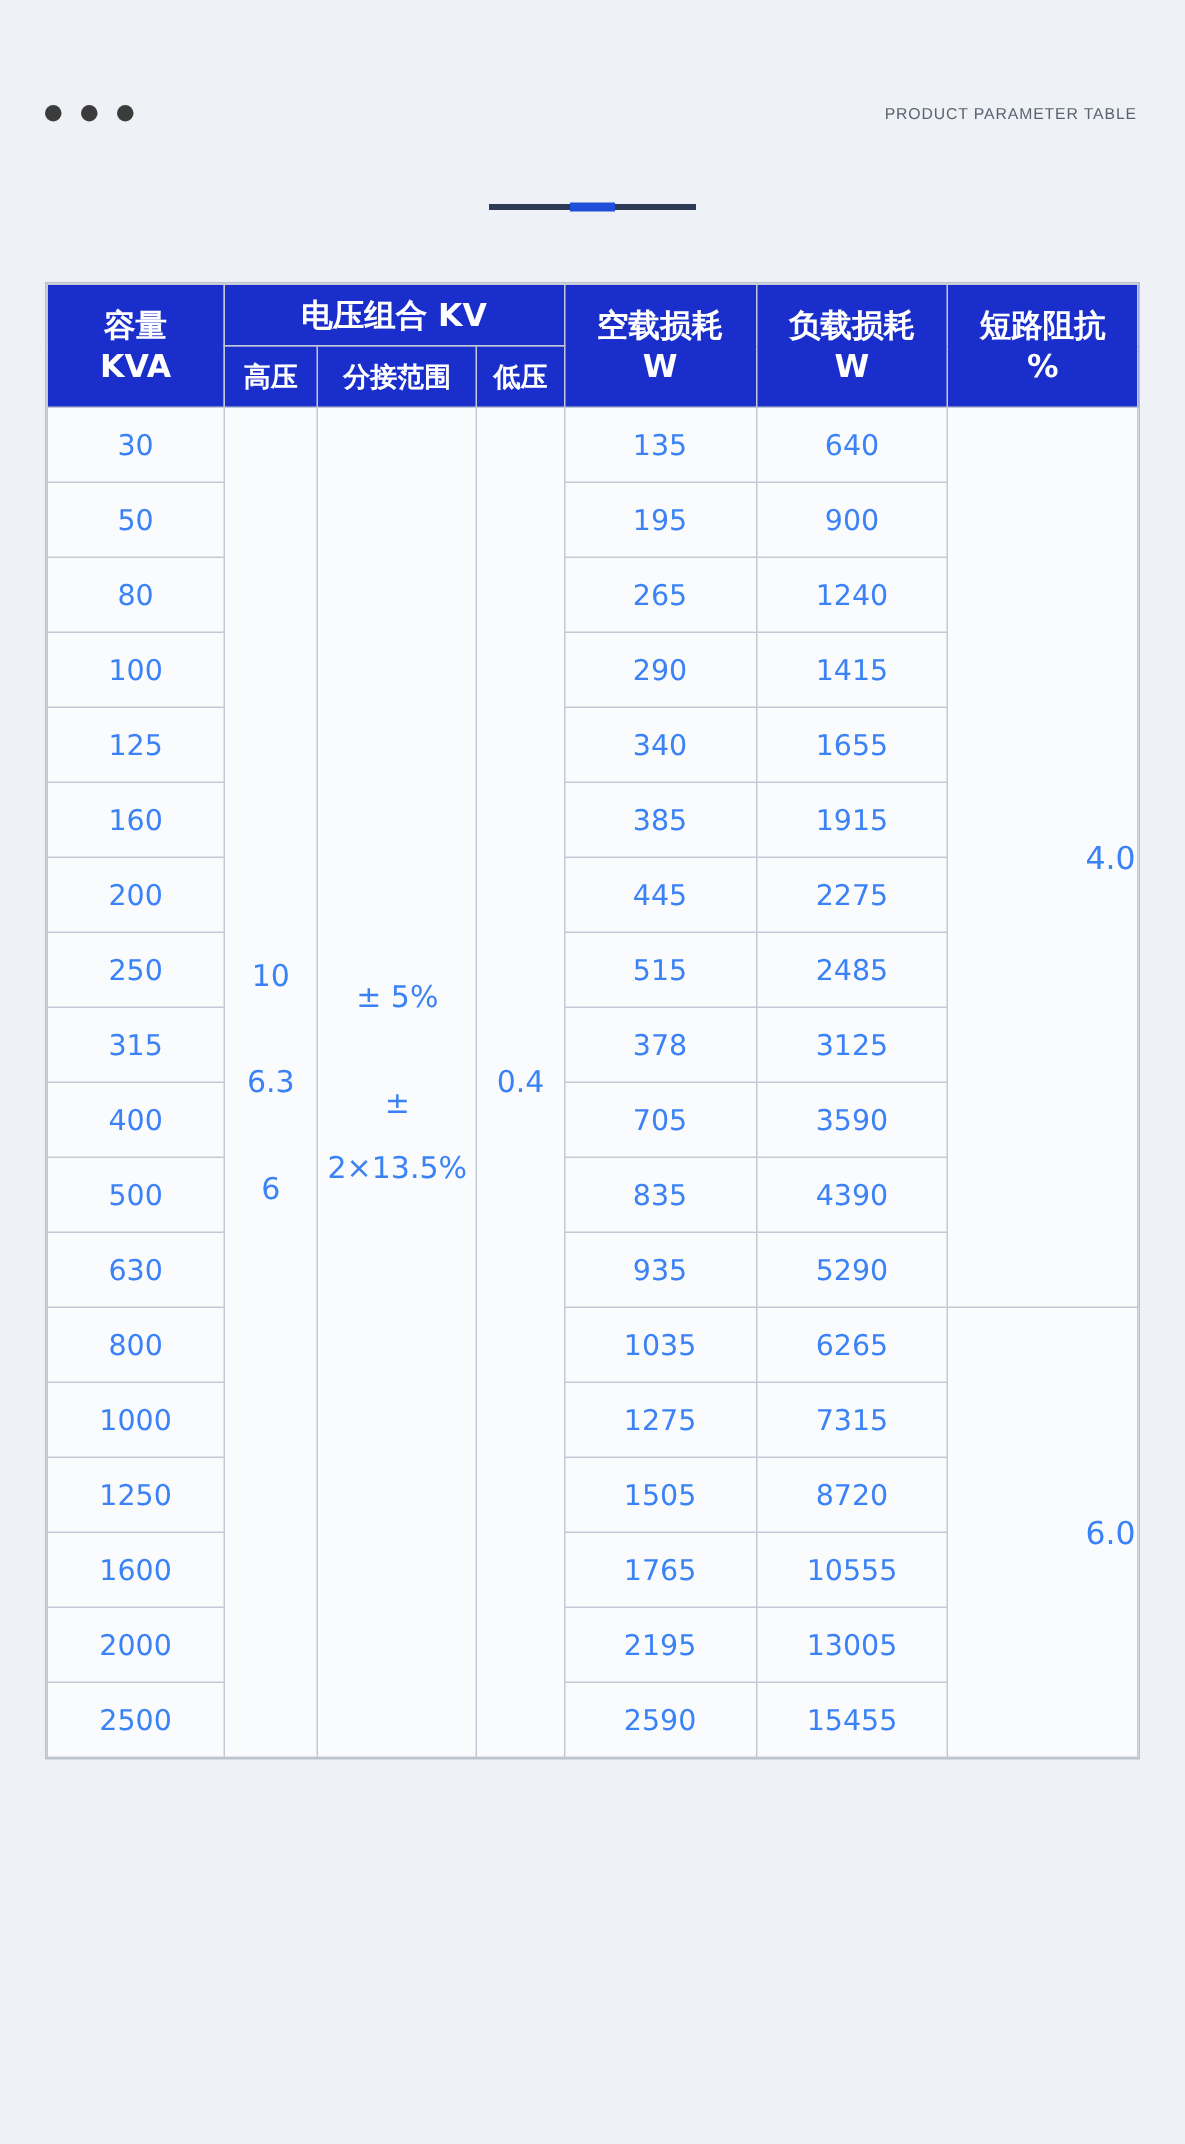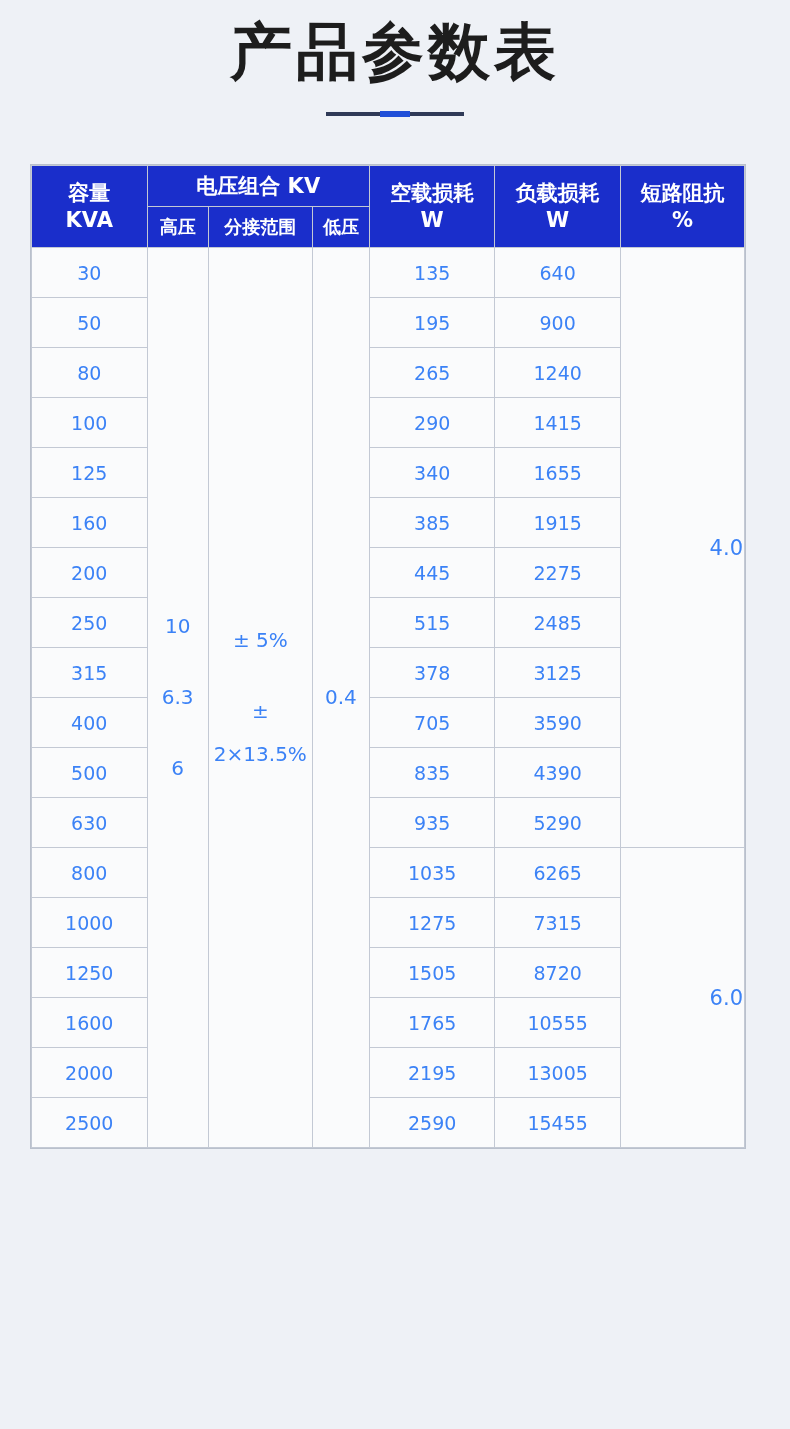--- a/index.html
+++ b/index.html
@@ -77,21 +77,21 @@
     left: 50%;
     transform: translateX(-50%);
     top: -1px;
     width: 30px;
     height: 6px;
     background: #1f4fd8;
   }
 
   
   .table-wrap {
-    margin: 48px 44px 0 30px;
+    margin: 48px 30px 0 30px;
     border: 1px solid #b9c0cc;
     background: #fafbfc;
   }
   table.params {
     width: 100%;
     border-collapse: collapse;
     table-layout: fixed;
   }
   table.params th,
   table.params td {
@@ -148,23 +148,30 @@
   col.c-lv    { width: 8.0%; }
   col.c-nl    { width: 17.6%; }
   col.c-ll    { width: 17.6%; }
   col.c-imp   { width: 17.4%; }
 </style>
 </head>
 <body>
 
 <div class="page">
 
+  <div class="header">
+    <div class="dots">
+      <span></span>
+      <span></span>
+      <span></span>
+    </div>
+    <div class="eyebrow">PRODUCT PARAMETER TABLE</div>
+  </div>
 
   <div class="title-block">
-    <h1 class="main-title">产品参数表</h1>
     <div class="divider">
       <span class="accent"></span>
     </div>
   </div>
 
   <div class="table-wrap">
     <table class="params">
       <colgroup>
         <col class="c-kva">
           <col class="c-hv">

